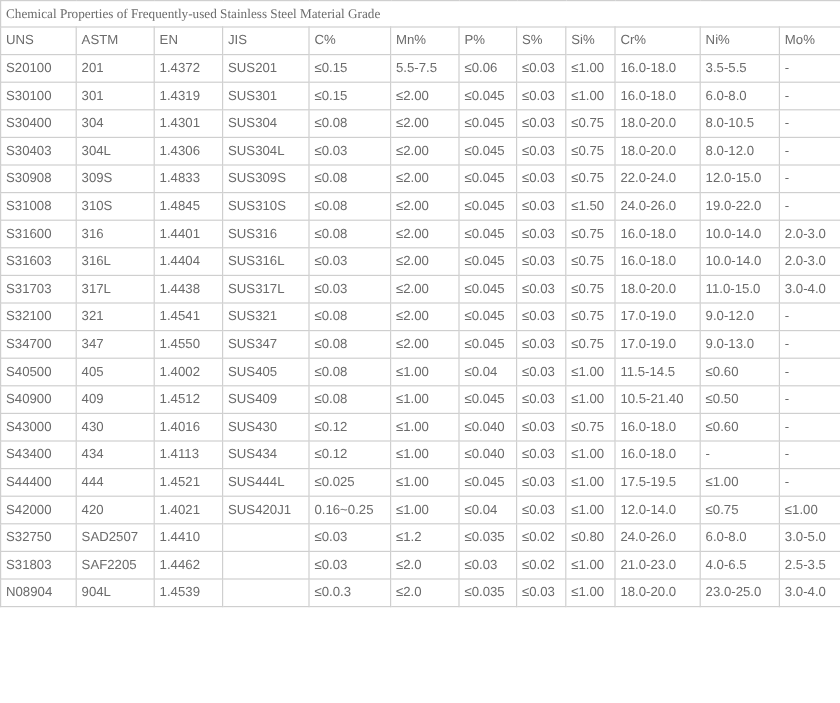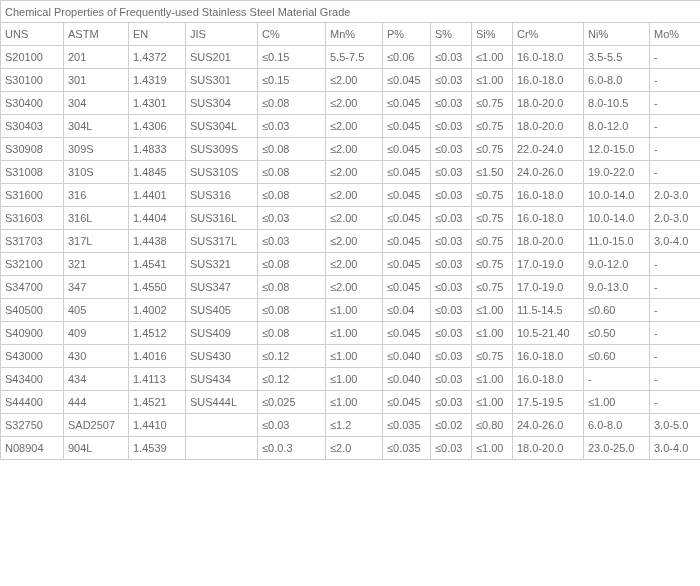--- a/index.html
+++ b/index.html
@@ -28,20 +28,21 @@
       height: 22px;
       white-space: nowrap;
       overflow: hidden;
       vertical-align: middle;
       color: #6b6b6b;
     }
     .title-cell {
       height: 21px;
       font-size: 11px;
       color: #6b6b6b;
+      font-family: Liberation Serif, serif;
     }
     table {
       border-top: 1px solid #cfcfcf;
     }
   </style>
 </head>
 <body>
 
 <table>
   <colgroup>
@@ -296,34 +297,62 @@
         <td>≤0.025</td>
         <td>≤1.00</td>
         <td>≤0.045</td>
         <td>≤0.03</td>
         <td>≤1.00</td>
         <td>17.5-19.5</td>
         <td>≤1.00</td>
         <td>-</td>
       </tr>
       <tr>
+        <td>S42000</td>
+        <td>420</td>
+        <td>1.4021</td>
+        <td>SUS420J1</td>
+        <td>0.16~0.25</td>
+        <td>≤1.00</td>
+        <td>≤0.04</td>
+        <td>≤0.03</td>
+        <td>≤1.00</td>
+        <td>12.0-14.0</td>
+        <td>≤0.75</td>
+        <td>≤1.00</td>
+      </tr>
+      <tr>
         <td>S32750</td>
         <td>SAD2507</td>
         <td>1.4410</td>
         <td></td>
         <td>≤0.03</td>
         <td>≤1.2</td>
         <td>≤0.035</td>
         <td>≤0.02</td>
         <td>≤0.80</td>
         <td>24.0-26.0</td>
         <td>6.0-8.0</td>
         <td>3.0-5.0</td>
       </tr>
       <tr>
+        <td>S31803</td>
+        <td>SAF2205</td>
+        <td>1.4462</td>
+        <td></td>
+        <td>≤0.03</td>
+        <td>≤2.0</td>
+        <td>≤0.03</td>
+        <td>≤0.02</td>
+        <td>≤1.00</td>
+        <td>21.0-23.0</td>
+        <td>4.0-6.5</td>
+        <td>2.5-3.5</td>
+      </tr>
+      <tr>
         <td>N08904</td>
         <td>904L</td>
         <td>1.4539</td>
         <td></td>
         <td>≤0.0.3</td>
         <td>≤2.0</td>
         <td>≤0.035</td>
         <td>≤0.03</td>
         <td>≤1.00</td>
         <td>18.0-20.0</td>

